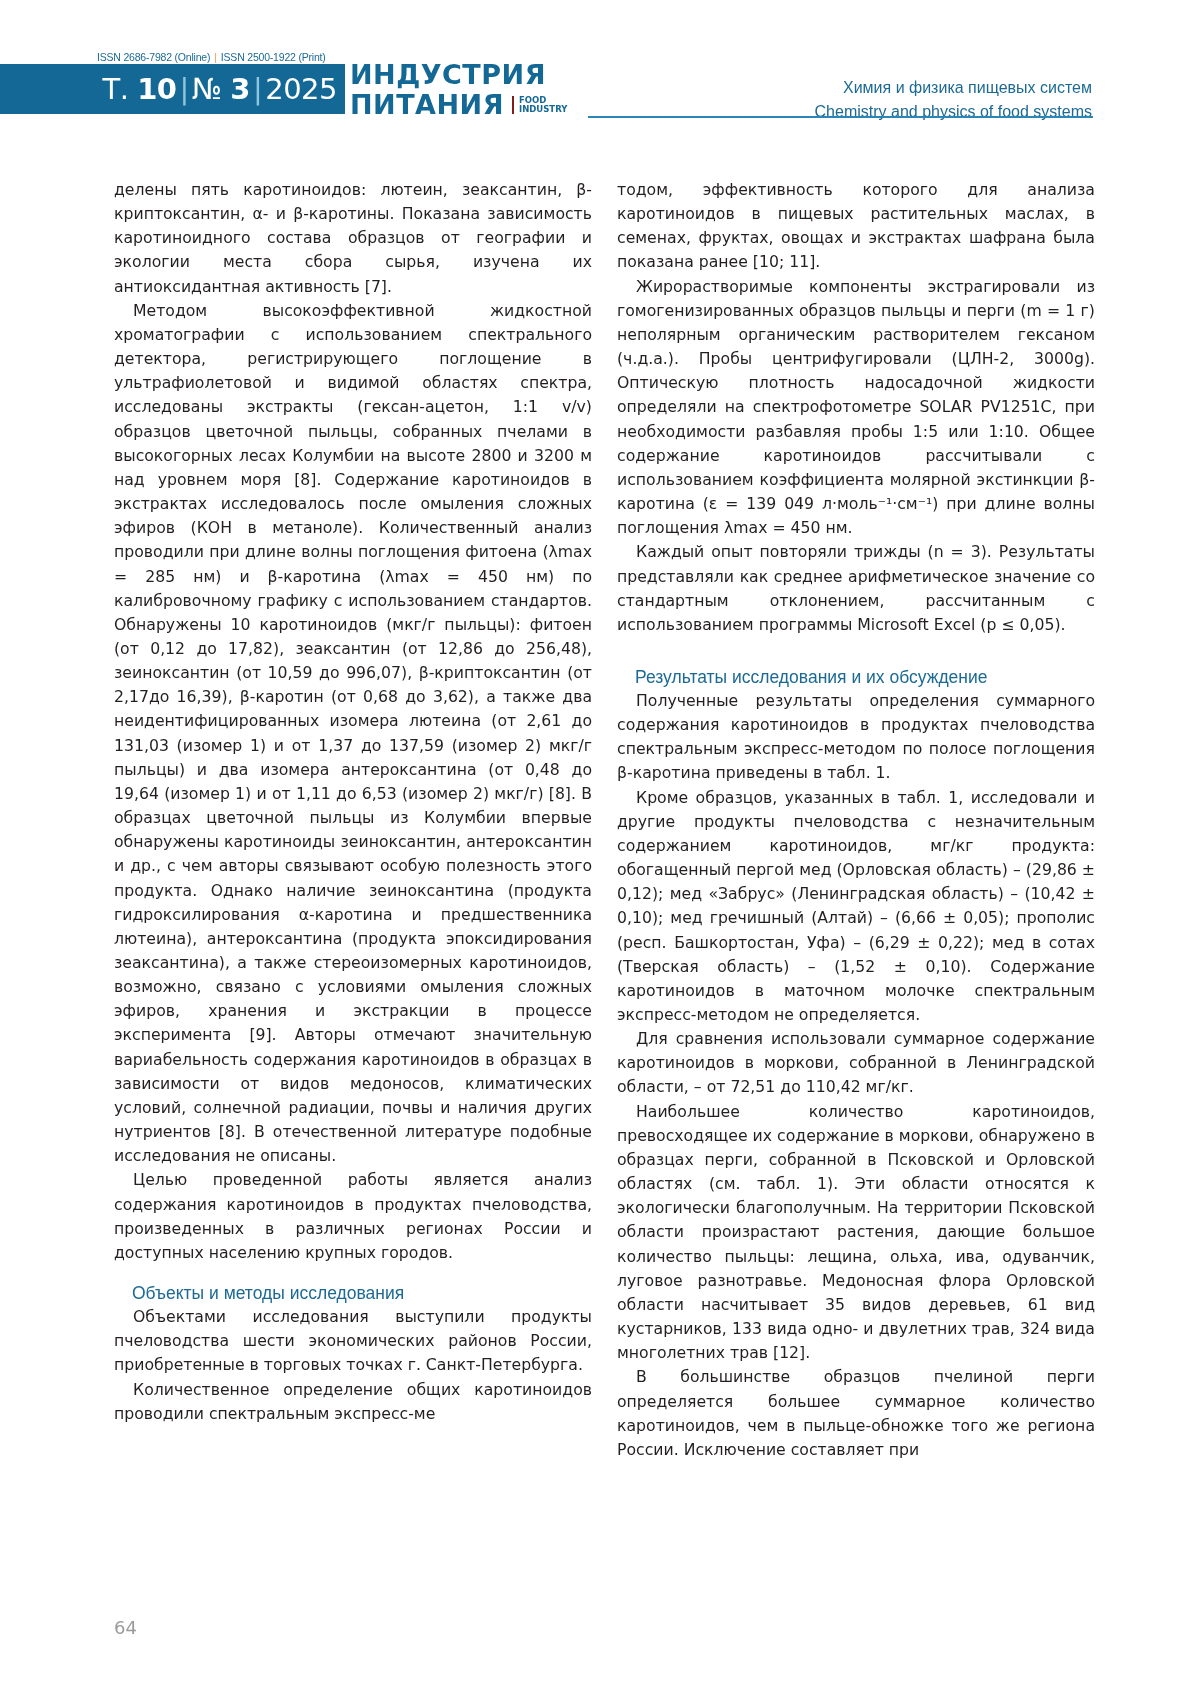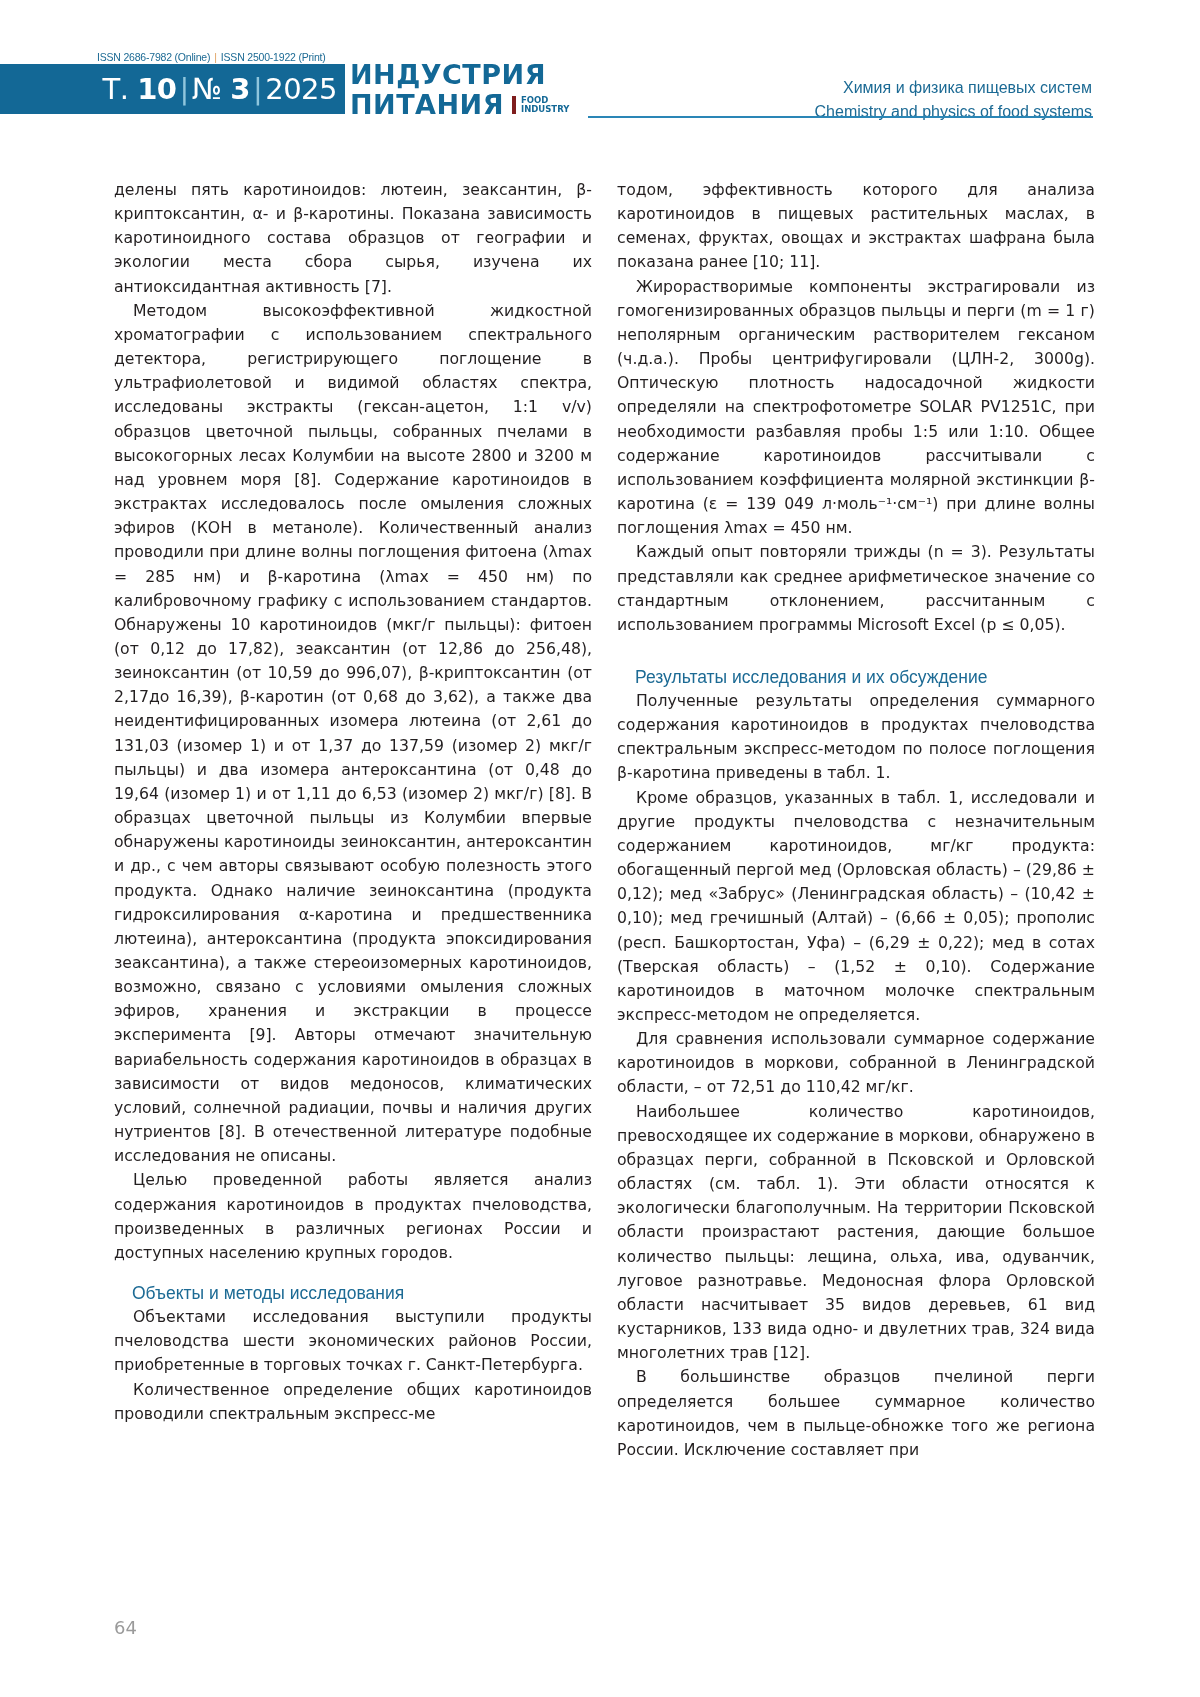--- a/index.html
+++ b/index.html
@@ -10,21 +10,21 @@
   .issn .sep { color: #e0a060; margin: 0 4px; }
 
   .vol-band { position: absolute; left: 0; top: 64px; width: 345px; height: 50px; background: #136896; }
   .vol-text { position: absolute; right: 8px; top: 8px; font-family: "DejaVu Sans", sans-serif; font-size: 29px; color: #ffffff; letter-spacing: -0.5px; white-space: nowrap; }
   .vol-text b { font-weight: bold; }
   .vol-text .bar { color: #8fc6dd; margin: 0 3px; font-weight: normal; }
 
   .brand { position: absolute; left: 350px; top: 60px; font-family: "DejaVu Sans", sans-serif; font-weight: bold; color: #136896; }
   .brand .l1 { font-size: 27px; line-height: 30px; letter-spacing: 0.5px; }
   .brand .l2 { font-size: 27px; line-height: 30px; letter-spacing: 0.5px; display: flex; align-items: center; }
-  .brand .food { display: inline-block; border-left: 4px solid #7f1d1d; margin-left: 8px; padding-left: 5px; font-size: 8.5px; line-height: 9px; letter-spacing: 0; }
+  .brand .food { display: inline-block; border-left: 2px solid #7f1d1d; margin-left: 8px; padding-left: 5px; font-size: 8.5px; line-height: 9px; letter-spacing: 0; }
 
   .header-rule { position: absolute; left: 588px; top: 116px; width: 505px; height: 2px; background: #2a86b6; }
   .rubric { position: absolute; right: 108px; top: 76px; text-align: right; font-family: "Liberation Sans", sans-serif; font-size: 16px; line-height: 24px; color: #1c6a94; }
 
   .col { position: absolute; top: 178px; width: 478px; font-family: "DejaVu Sans", sans-serif; font-size: 15.7px; line-height: 24.15px; text-align: justify; color: #231f20; }
   .col-left { left: 114px; }
   .col-right { left: 617px; top: 178px; }
   .col p { text-indent: 0; }
   .col p.ind { text-indent: 19px; }
   .col h2 { font-family: "Liberation Sans", sans-serif; font-weight: normal; font-size: 17.5px; line-height: 24px; color: #1c6a94; padding-left: 18px; }

